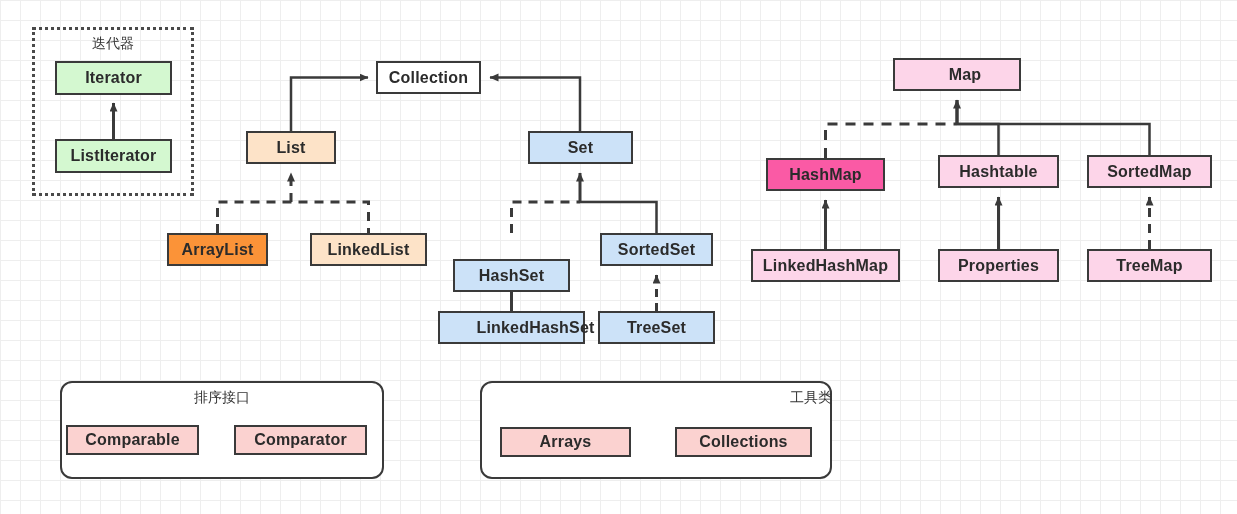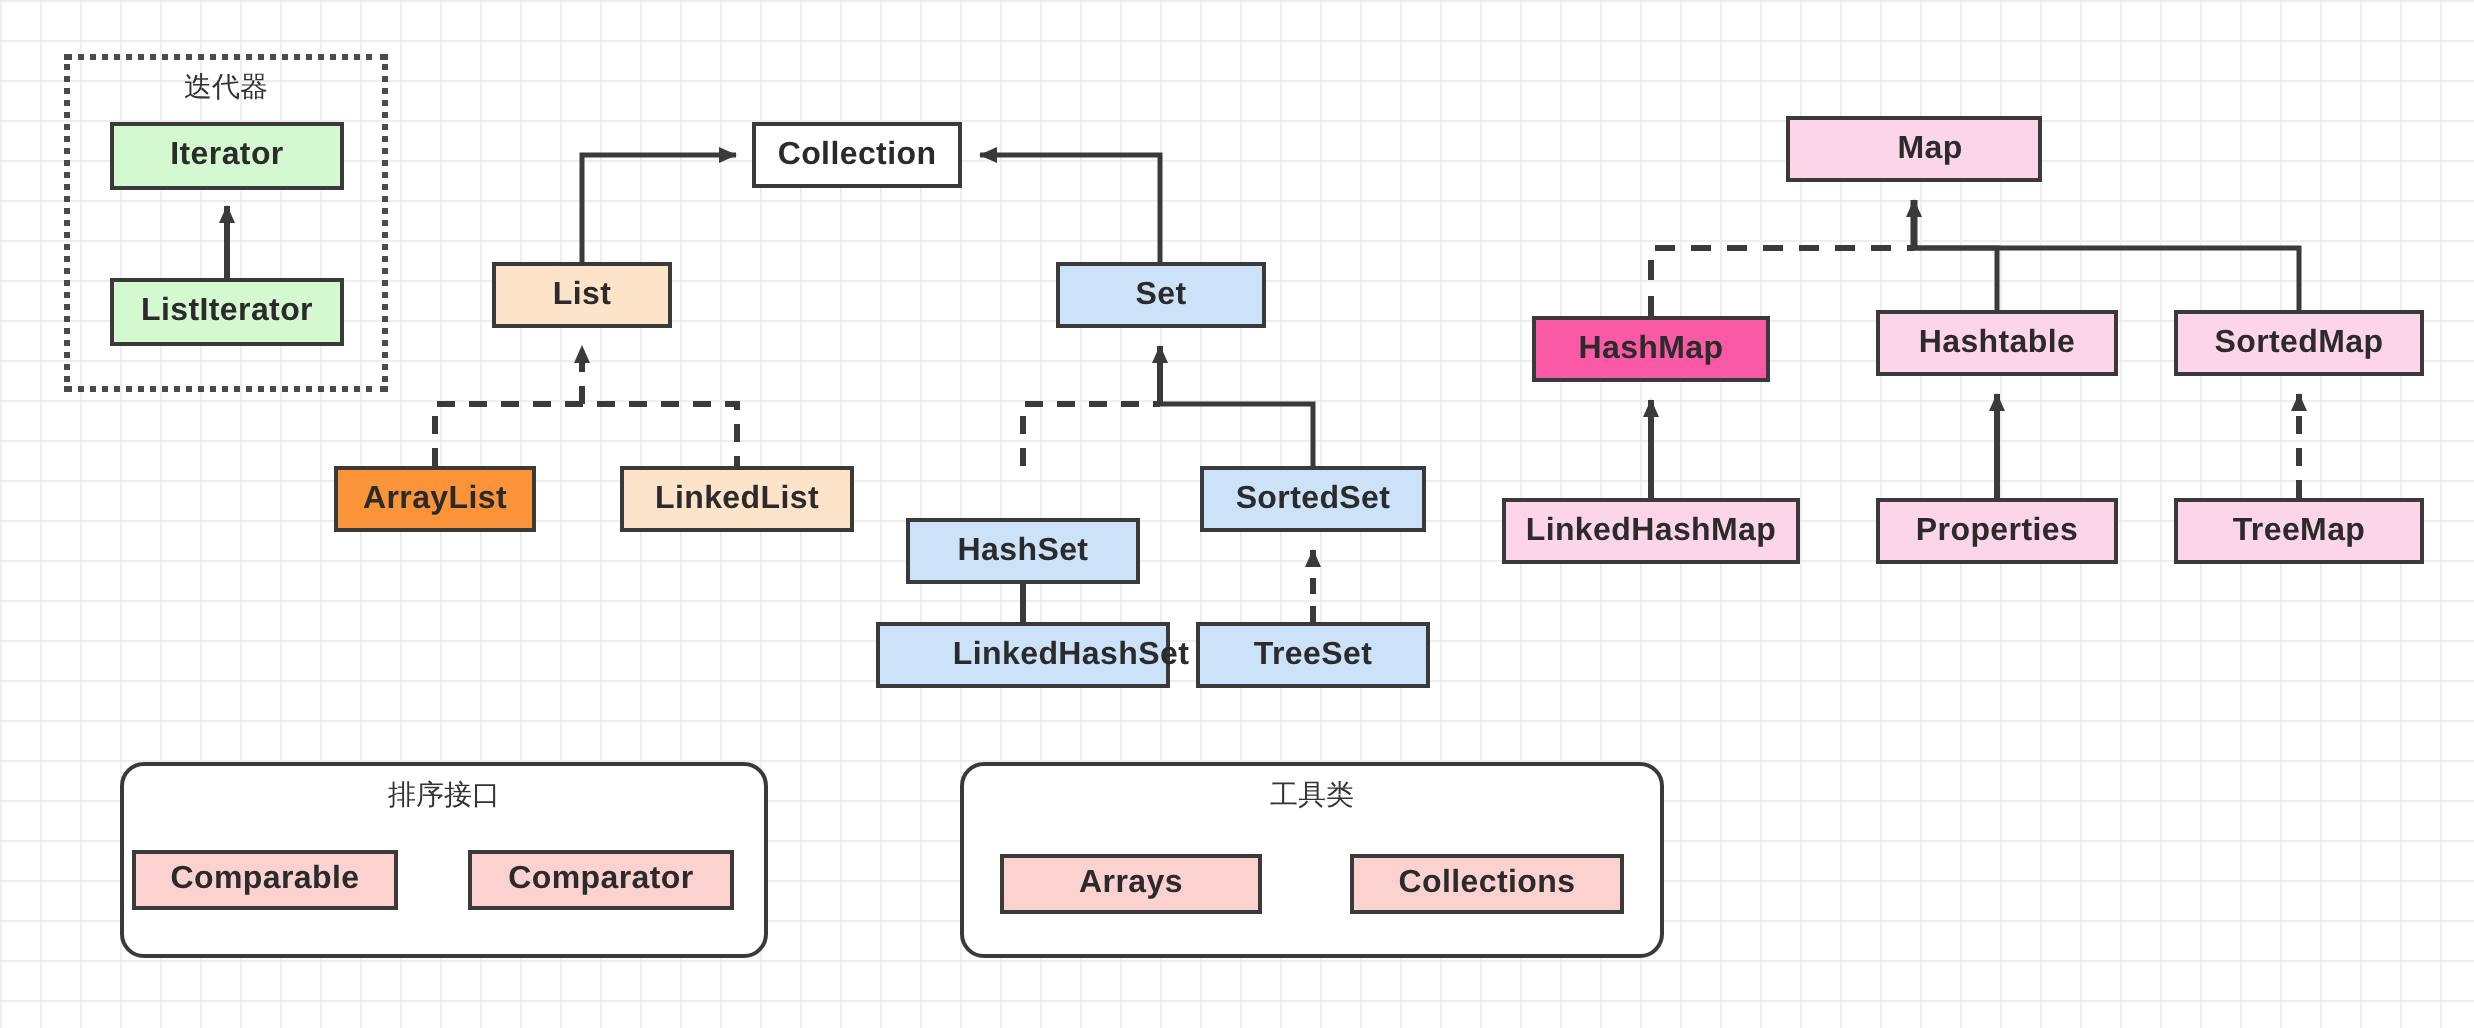--- a/index.html
+++ b/index.html
@@ -130,21 +130,21 @@
       <path d="M1149.5,249 L1149.5,197" stroke="#3a3a3a" stroke-width="3" fill="none" stroke-dasharray="9,7" marker-end="url(#arrow)"></path>
     </g>
   </svg>
 
   <div id="groups-layer">
       <div class="group dotted" style="left: 32px; top: 27px; width: 162px; height: 169px;"></div>
       <div class="group-title" style="left: 32px; width: 162px; top: 35px;">迭代器</div>
       <div class="group rounded" style="left: 60px; top: 381px; width: 324px; height: 98px;"></div>
       <div class="group-title" style="left: 60px; width: 324px; top: 389px;">排序接口</div>
       <div class="group rounded" style="left: 480px; top: 381px; width: 352px; height: 98px;"></div>
-      <div class="group-title" style="left: 480px; width: 352px; top: 389px;">工具类</div>
+      <div class="group-title" style="left: 480px; width: 352px; top: 389px; text-align: right;">工具类</div>
     </div>
   <div id="nodes-layer">
       <div class="node" style="left: 55px; top: 61px; width: 117px; height: 34px; background: rgb(212, 248, 208); border-color: rgb(58, 58, 58);">Iterator</div>
       <div class="node" style="left: 55px; top: 139px; width: 117px; height: 34px; background: rgb(212, 248, 208); border-color: rgb(58, 58, 58);">ListIterator</div>
       <div class="node" style="left: 376px; top: 61px; width: 105px; height: 33px; background: rgb(255, 255, 255); border-color: rgb(58, 58, 58);">Collection</div>
       <div class="node" style="left: 246px; top: 131px; width: 90px; height: 33px; background: rgb(253, 227, 200); border-color: rgb(58, 58, 58);">List</div>
       <div class="node" style="left: 528px; top: 131px; width: 105px; height: 33px; background: rgb(204, 226, 248); border-color: rgb(58, 58, 58);">Set</div>
       <div class="node" style="left: 167px; top: 233px; width: 101px; height: 33px; background: rgb(251, 147, 56); border-color: rgb(58, 58, 58);">ArrayList</div>
       <div class="node" style="left: 310px; top: 233px; width: 117px; height: 33px; background: rgb(253, 227, 200); border-color: rgb(58, 58, 58);">LinkedList</div>
       <div class="node" style="left: 453px; top: 233px; width: 117px; height: 33px; background: rgb(204, 226, 248); border-color: rgb(58, 58, 58); margin-top: 26px;">HashSet</div>

